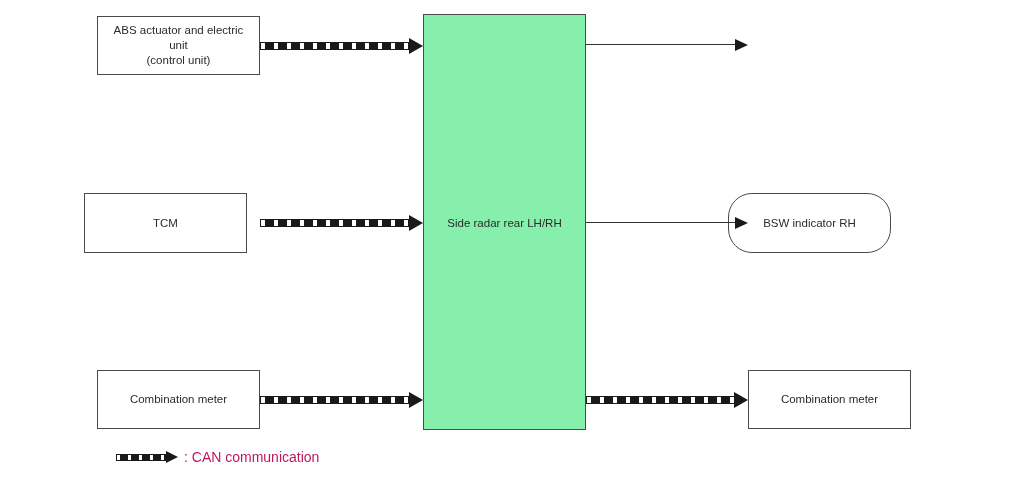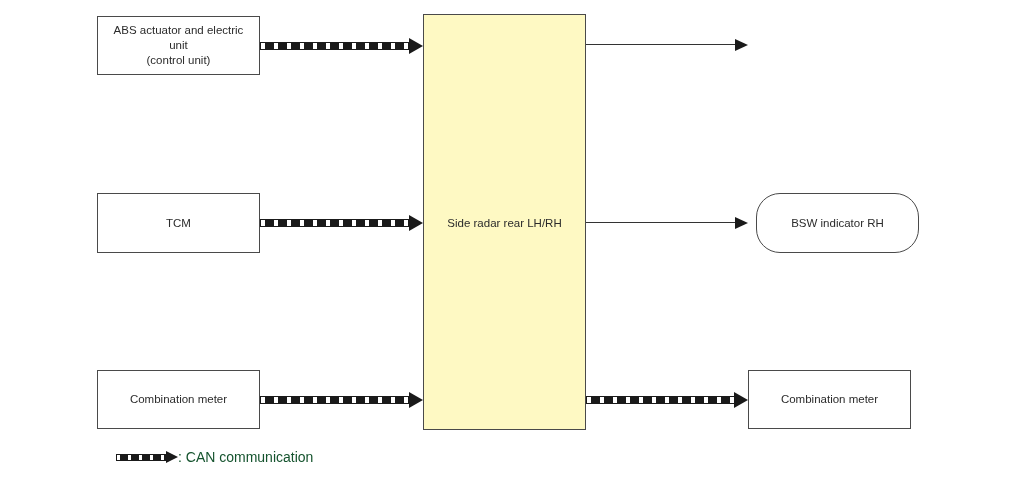--- a/index.html
+++ b/index.html
@@ -27,21 +27,21 @@
     text-align: center;
     font-size: 11.5px;
     line-height: 15px;
     color: #2b2b2b;
   }
   .multiline { white-space: pre-line; }
   .center-box {
     position: absolute;
     box-sizing: border-box;
     border: 1.5px solid #4a4a4a;
-    background: #fef9c3;
+    background: #86efac;
   }
   .center-title {
     position: absolute;
     left: 0;
     right: 0;
     top: 200px;
     height: 16px;
     line-height: 16px;
     text-align: center;
     font-size: 11.5px;
@@ -106,51 +106,52 @@
   }
   .legend-head {
     position: absolute;
     right: 0; top: 0;
     width: 0; height: 0;
     border-left: 12px solid #1a1a1a;
     border-top: 6.5px solid transparent;
     border-bottom: 6.5px solid transparent;
   }
   .legend-text {
+    margin-left: 6px;
     font-size: 14px;
-    color: #14532d;
+    color: #be185d;
     line-height: 22px;
     white-space: pre;
   }
 </style>
 </head>
 <body>
 
 <div class="canvas">
 
   <div class="box" style="left:97px; top:16px; width:163px; height:59px;">
     <span class="multiline">ABS actuator and electric
 unit
 (control unit)</span>
   </div>
 
-  <div class="box" style="left:97px; top:193px; width:163px; height:60px;">
+  <div class="box" style="left:84px; top:193px; width:163px; height:60px;">
     <span>TCM</span>
   </div>
 
   <div class="box" style="left:97px; top:370px; width:163px; height:59px;">
     <span>Combination meter</span>
   </div>
 
   <div class="center-box" style="left:423px; top:14px; width:163px; height:416px;">
     <div class="center-title">Side radar rear LH/RH</div>
   </div>
 
 
-  <div class="box" style="left:756px; top:193px; width:163px; height:60px;border-radius:24px;">
+  <div class="box" style="left:728px; top:193px; width:163px; height:60px;border-radius:24px;">
     <span>BSW indicator RH</span>
   </div>
 
   <div class="box" style="left:748px; top:370px; width:163px; height:59px;">
     <span>Combination meter</span>
   </div>
 
   <div class="can-arrow" style="left:260px; top:38px; width:163px;">
     <div class="can-shaft"></div>
     <div class="can-head"></div>

